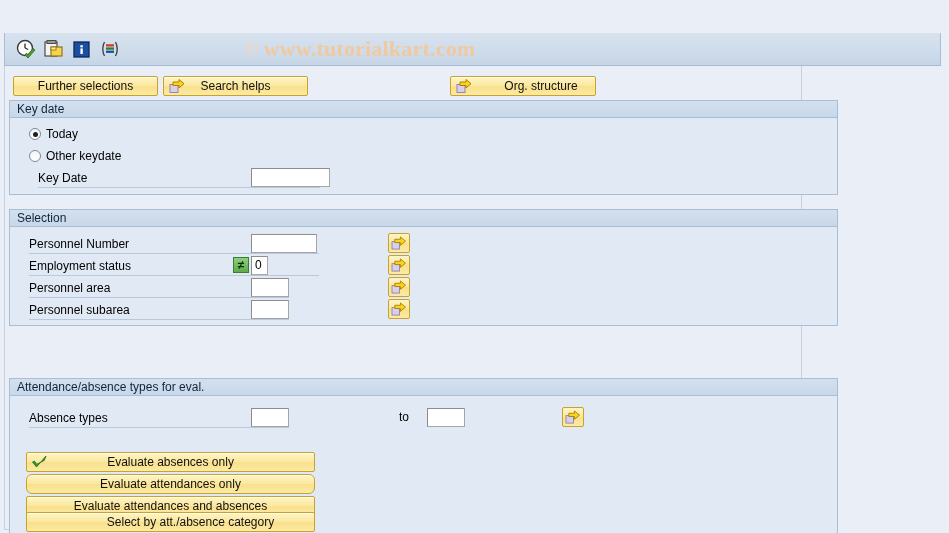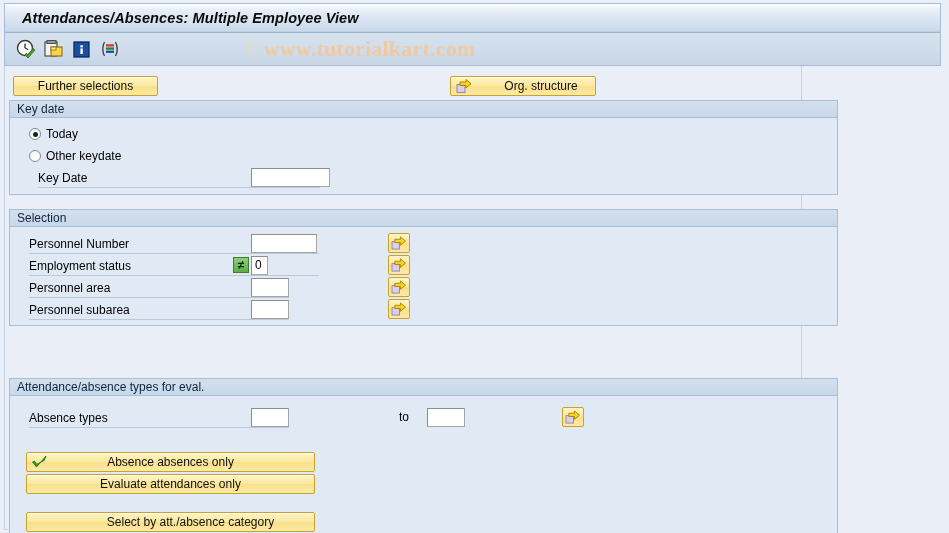--- a/index.html
+++ b/index.html
@@ -254,23 +254,20 @@
   .to-label {
     position: absolute;
     font-size: 12px;
   }
 </style>
 </head>
 <body>
 
 <div id="app">
 
-  <div class="titlebar">
-    <span class="title-text">Attendances/Absences: Multiple Employee View</span>
-  </div>
 
   <div class="toolbar">
 
     <span class="tb-icon" title="Execute">
       <svg width="22" height="22" viewBox="0 0 22 22">
         <circle cx="10" cy="10" r="7.5" fill="#ffffff" stroke="#3b3b3b" stroke-width="1.4"></circle>
         <line x1="10" y1="10" x2="10" y2="5.5" stroke="#2b2b2b" stroke-width="1.3"></line>
         <line x1="10" y1="10" x2="13.2" y2="11.5" stroke="#2b2b2b" stroke-width="1.3"></line>
         <path d="M10 17 L13 20 L20 12 L18 10.5 L13 16.5 L11.4 15.2 Z" fill="#4f9d2e" stroke="#2f6a1b" stroke-width="0.8"></path>
       </svg>
@@ -308,20 +305,29 @@
     <span class="cmark">©</span>
     <span>www.tutorialkart.com</span>
   </div>
 
   <div class="canvas">
 
     <div class="btn" style="left:8px; top:10px; width:145px; height:20px;">
       <span>Further selections</span>
     </div>
 
+    <div class="btn" style="left:158px; top:10px; width:145px; height:20px;">
+      <span class="btn-ico">
+        <svg width="17" height="17" viewBox="0 0 17 17">
+          <rect x="1" y="7" width="8" height="8" fill="#d9cfe8" stroke="#8a7ca8" stroke-width="0.9"></rect>
+          <path d="M4 4.5 L10 4.5 L10 2 L15 6.2 L10 10.4 L10 8 L4 8 Z" fill="#ffd11a" stroke="#9d7d00" stroke-width="0.9" stroke-linejoin="round"></path>
+        </svg>
+      </span>
+      <span>Search helps</span>
+    </div>
 
     <div class="btn" style="left:445px; top:10px; width:146px; height:20px;padding-left:36px;">
       <span class="btn-ico">
         <svg width="17" height="17" viewBox="0 0 17 17">
           <rect x="1" y="7" width="8" height="8" fill="#d9cfe8" stroke="#8a7ca8" stroke-width="0.9"></rect>
           <path d="M4 4.5 L10 4.5 L10 2 L15 6.2 L10 10.4 L10 8 L4 8 Z" fill="#ffd11a" stroke="#9d7d00" stroke-width="0.9" stroke-linejoin="round"></path>
         </svg>
       </span>
       <span>Org. structure</span>
     </div>
@@ -431,27 +437,30 @@
             <path d="M4 3.5 L10 3.5 L10 1 L15.5 5.5 L10 10 L10 7 L4 7 Z" fill="#ffd11a" stroke="#9d7d00" stroke-width="0.9" stroke-linejoin="round"></path>
           </svg>
         </div>
 
         <div class="btn" style="left:16px; top:56px; width:289px; height:20px;">
           <span class="btn-ico" style="left:4px;">
             <svg width="17" height="17" viewBox="0 0 17 17">
               <path d="M1.5 8.5 L5.5 13.5 L15 2.5 L13.2 7.0 L5.8 10.8 L3.4 7.6 Z" fill="#2e9c2e" stroke="#1d6e1d" stroke-width="0.8" stroke-linejoin="round"></path>
             </svg>
           </span>
-          <span>Absence absences only</span>
-        </div>
-
-        <div class="btn" style="left:16px; top:78px; width:289px; height:20px;">
+          <span>Evaluate absences only</span>
+        </div>
+
+        <div class="btn" style="left:16px; top:78px; width:289px; height:20px;border-radius:6px;">
           <span>Evaluate attendances only</span>
         </div>
 
+        <div class="btn" style="left:16px; top:100px; width:289px; height:20px;">
+          <span>Evaluate attendances and absences</span>
+        </div>
 
         <div class="btn" style="left:16px; top:116px; width:289px; height:20px;padding-left:40px;">
           <span>Select by att./absence category</span>
         </div>
 
       </div>
     </div>
 
   </div>
 </div>

